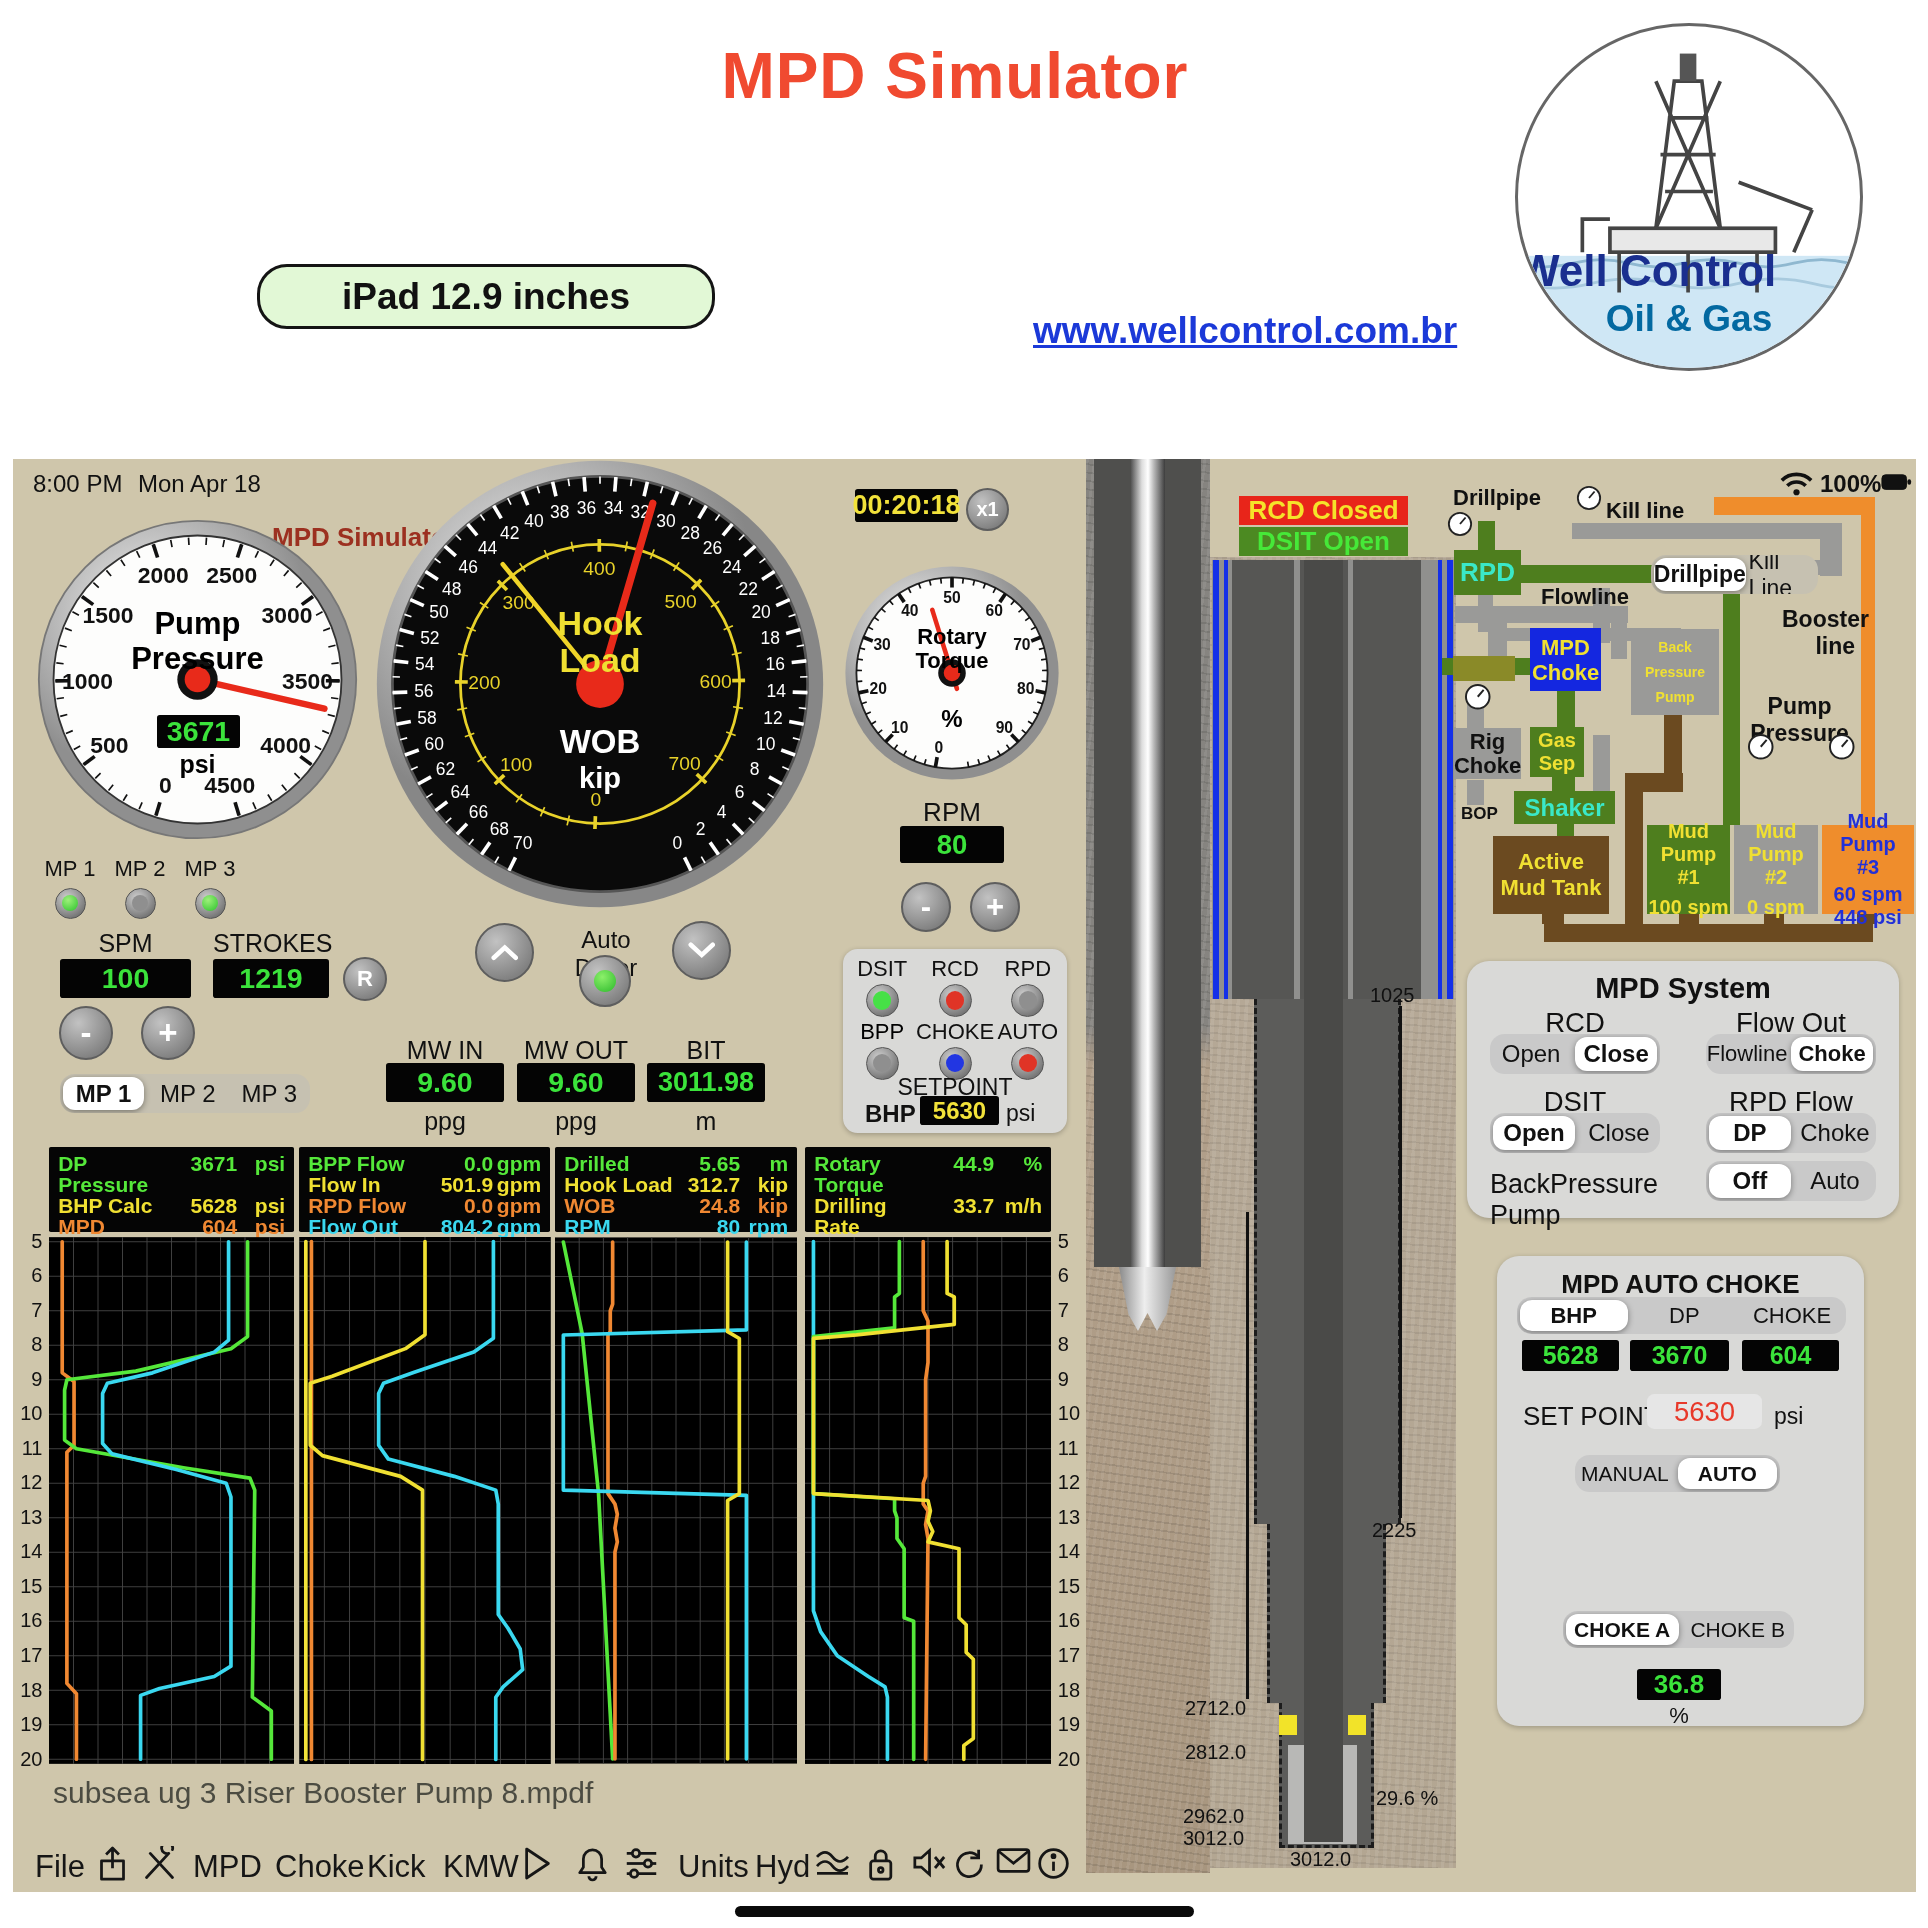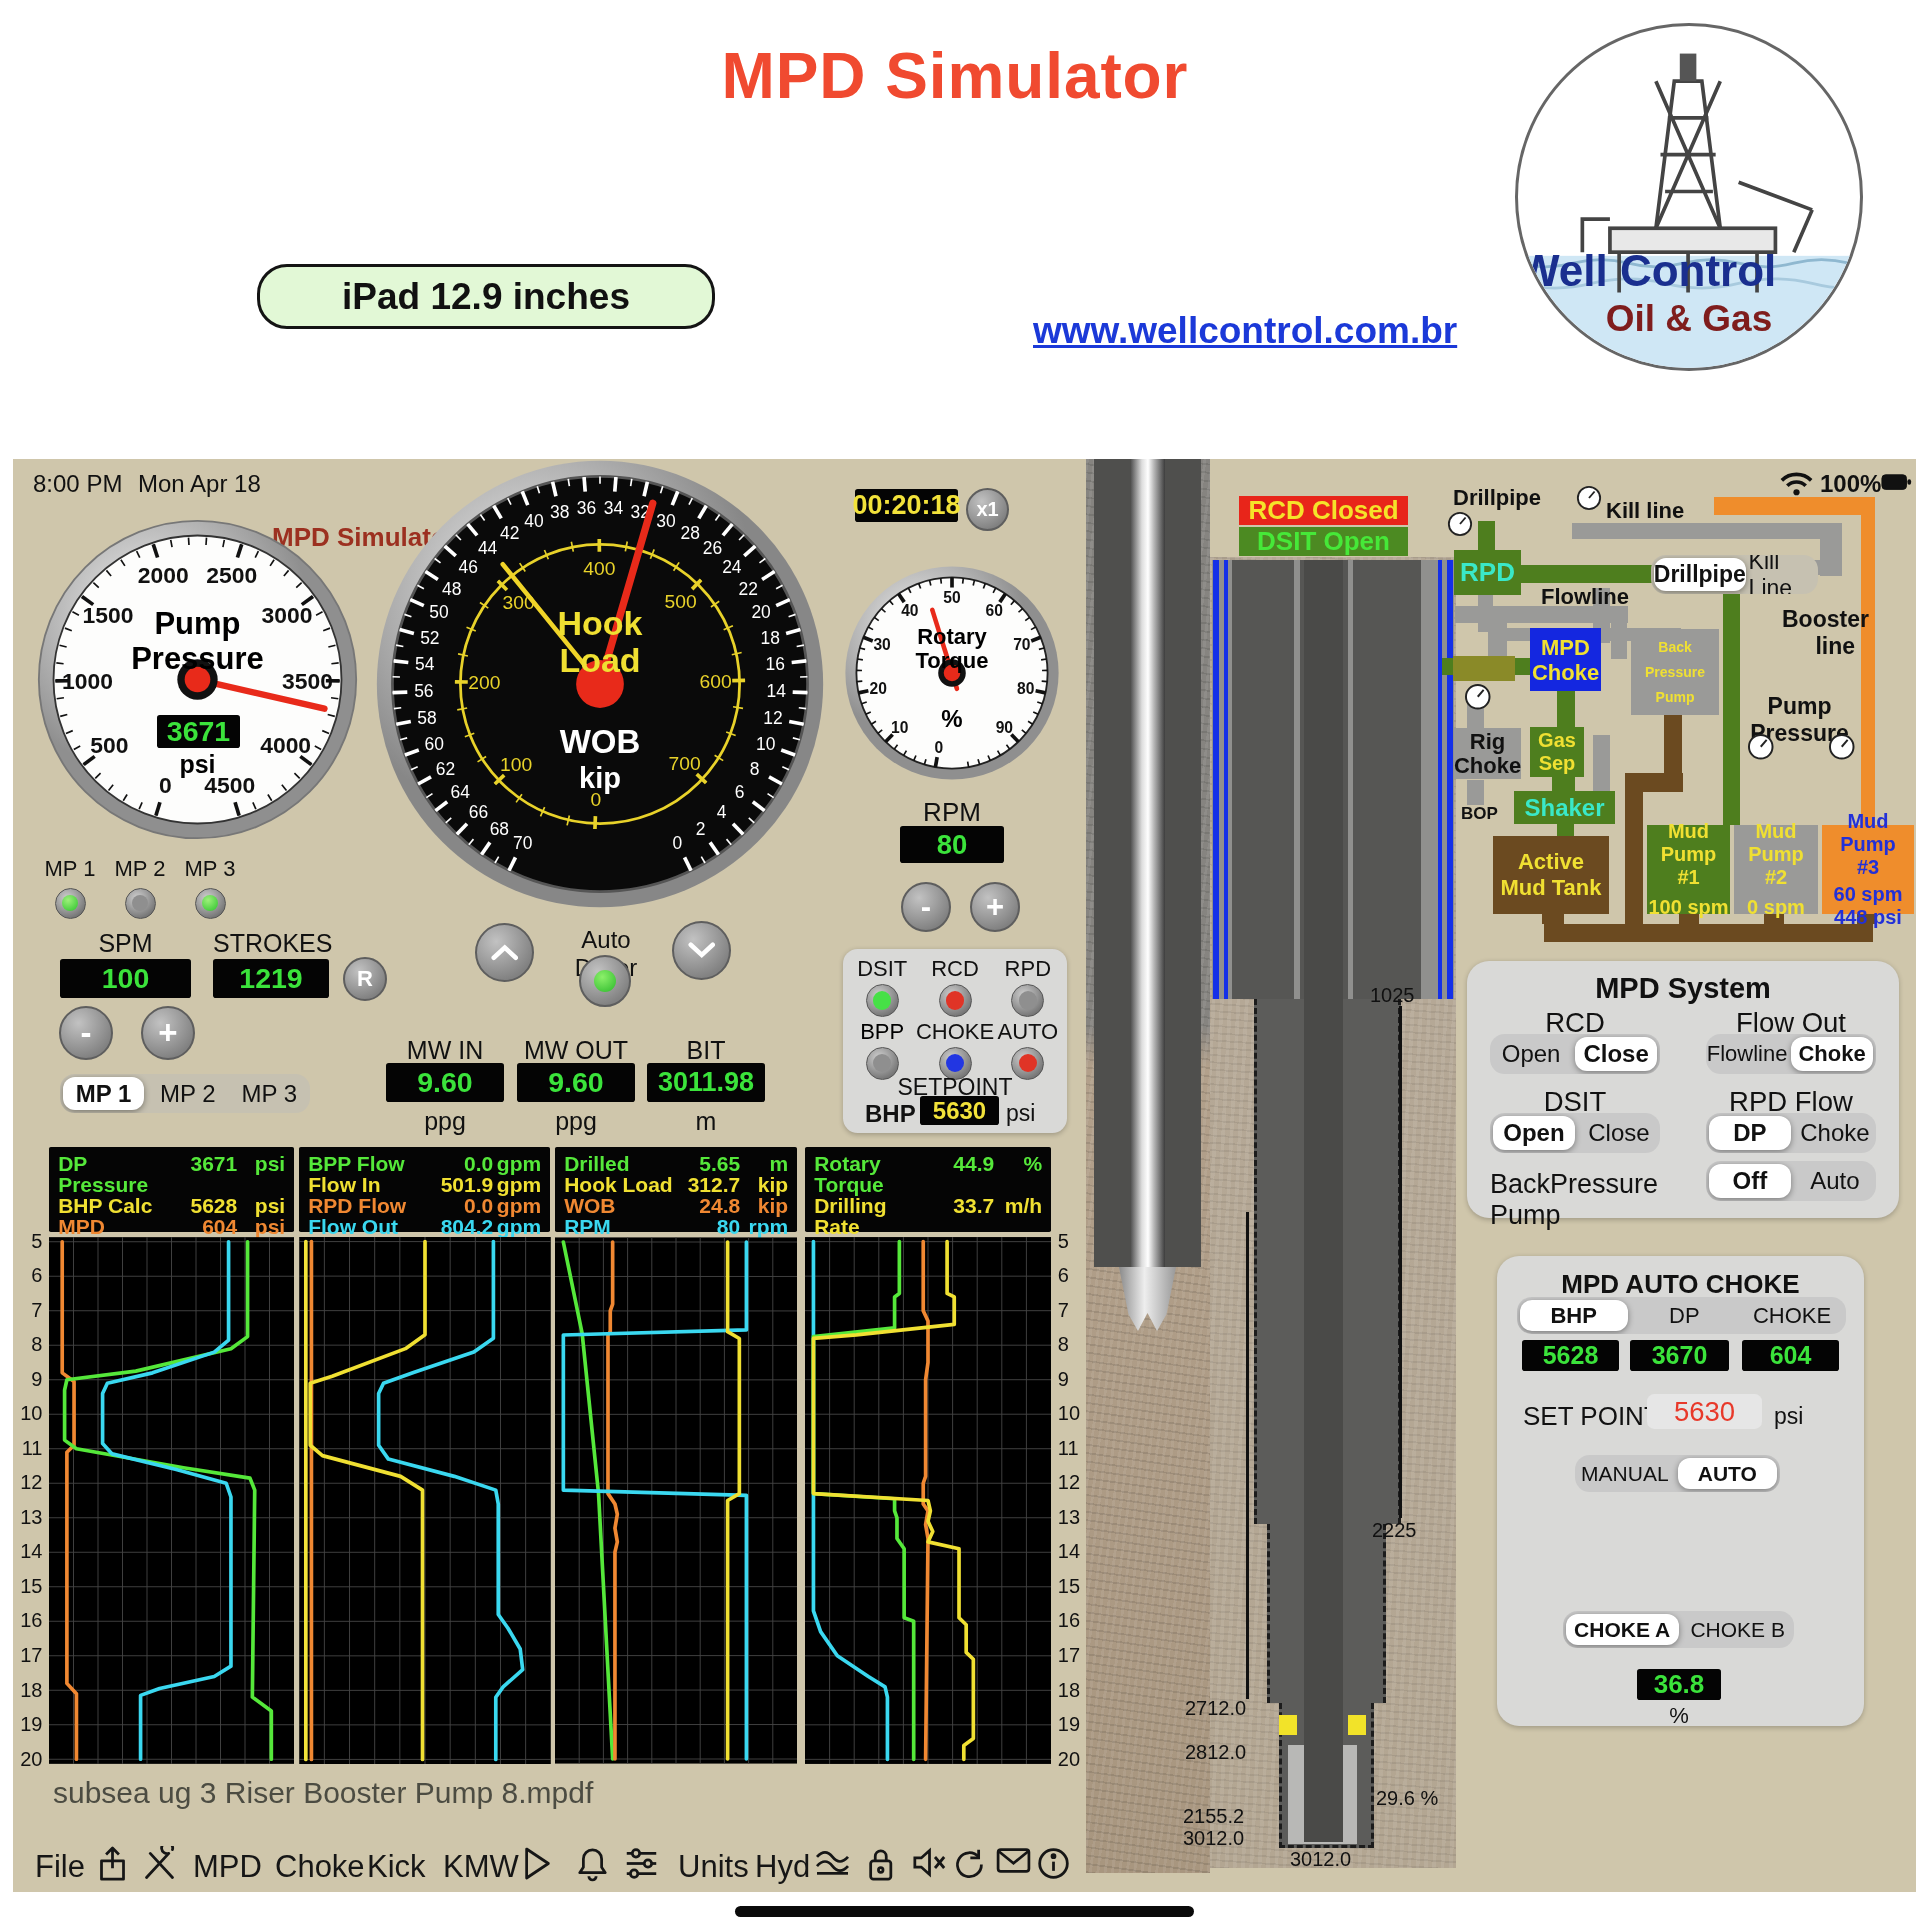--- a/index.html
+++ b/index.html
@@ -6,21 +6,21 @@
   body{width:1928px;height:1928px;background:#fff;font-family:"Liberation Sans",sans-serif;overflow:hidden;position:relative;}
   #page{position:absolute;inset:0;}
   .abs{position:absolute;}
   .ctr{display:flex;align-items:center;justify-content:center;}
   
   #hdr-title{left:606px;top:39px;width:698px;text-align:center;font-size:64px;font-weight:bold;color:#f04a30;letter-spacing:0.9px;}
   #hdr-badge{left:257px;top:264px;width:452px;height:59px;border-radius:30px;background:#e2f8d6;border:3.7px solid #141414;font-size:37px;font-weight:bold;color:#111;}
   #hdr-url{left:1033px;top:310px;font-size:37px;font-weight:bold;color:#1b39d8;text-decoration:underline;}
   #hdr-logo{left:1515px;top:23px;width:342px;height:342px;border-radius:50%;border:3.7px solid #666;background:#fff;overflow:hidden;}
   #hdr-logo .l1{position:absolute;left:0;right:0;top:220px;font-size:44px;font-weight:bold;color:#1a2f8f;}
-  #hdr-logo .l2{position:absolute;left:0;right:0;top:272px;text-align:center;font-size:37px;font-weight:bold;color:#7f1d1d;}
+  #hdr-logo .l2{position:absolute;left:0;right:0;top:272px;text-align:center;font-size:37px;font-weight:bold;color:#0369a1;}
   
   #app{left:13px;top:459px;width:1903px;height:1433px;background:#cfc6ab;}
   .sbar{font-size:24px;color:#111;font-weight:500;}
   #app-label{left:272px;top:522px;font-size:26px;font-weight:bold;color:#9c3020;}
   
   .disp{background:#040404;color:#3be33b;font-weight:bold;border-radius:2.8px;display:flex;align-items:center;justify-content:center;}
   .disp.yel{color:#f2e23a;}
   .unit-lbl{font-size:24px;font-weight:bold;color:#111;text-align:center;}
   .fld-lbl{font-size:25px;color:#111;text-align:center;font-weight:500;}
   
@@ -982,21 +982,21 @@
   <div class="abs" style="left:1304px;top:560px;width:39px;height:1282px;background:#4a4a48;"></div>
   <div class="abs" style="left:1279px;top:1715px;width:18.4px;height:20px;background:#f2e329;"></div>
   <div class="abs" style="left:1348px;top:1715px;width:18.4px;height:20px;background:#f2e329;"></div>
   <div class="abs" style="left:1246px;top:1212px;width:2.8px;height:487px;background:#111;"></div>
   <div class="abs" style="left:1399px;top:1006px;width:2.8px;height:512px;background:#111;"></div>
 
   <div class="abs depth-lbl" style="left:1370px;top:984px;">1025</div>
   <div class="abs depth-lbl" style="left:1372px;top:1519px;">2225</div>
   <div class="abs depth-lbl" style="left:1185px;top:1697px;">2712.0</div>
   <div class="abs depth-lbl" style="left:1185px;top:1741px;">2812.0</div>
-  <div class="abs depth-lbl" style="left:1183px;top:1805px;">2155.2</div>
+  <div class="abs depth-lbl" style="left:1183px;top:1805px;">2962.0</div>
   <div class="abs depth-lbl" style="left:1183px;top:1827px;">3012.0</div>
   <div class="abs depth-lbl" style="left:1376px;top:1787px;">29.6 %</div>
   <div class="abs depth-lbl" style="left:1290px;top:1848px;">3012.0</div>
 
   <div class="pipe" style="left:1572px;top:523px;width:270px;height:15.6px;background:#9a9a98;"></div>
   <div class="pipe" style="left:1820px;top:523px;width:22px;height:53px;background:#9a9a98;"></div>
   <div class="pipe" style="left:1726px;top:560px;width:116px;height:14.7px;background:#9a9a98;"></div>
   <div class="pipe" style="left:1478px;top:595px;width:14.7px;height:37px;background:#9a9a98;"></div>
   <div class="pipe" style="left:1455px;top:606px;width:173px;height:16.5px;background:#9a9a98;"></div>
   <div class="pipe" style="left:1499px;top:628px;width:182px;height:13px;background:#9a9a98;"></div>

